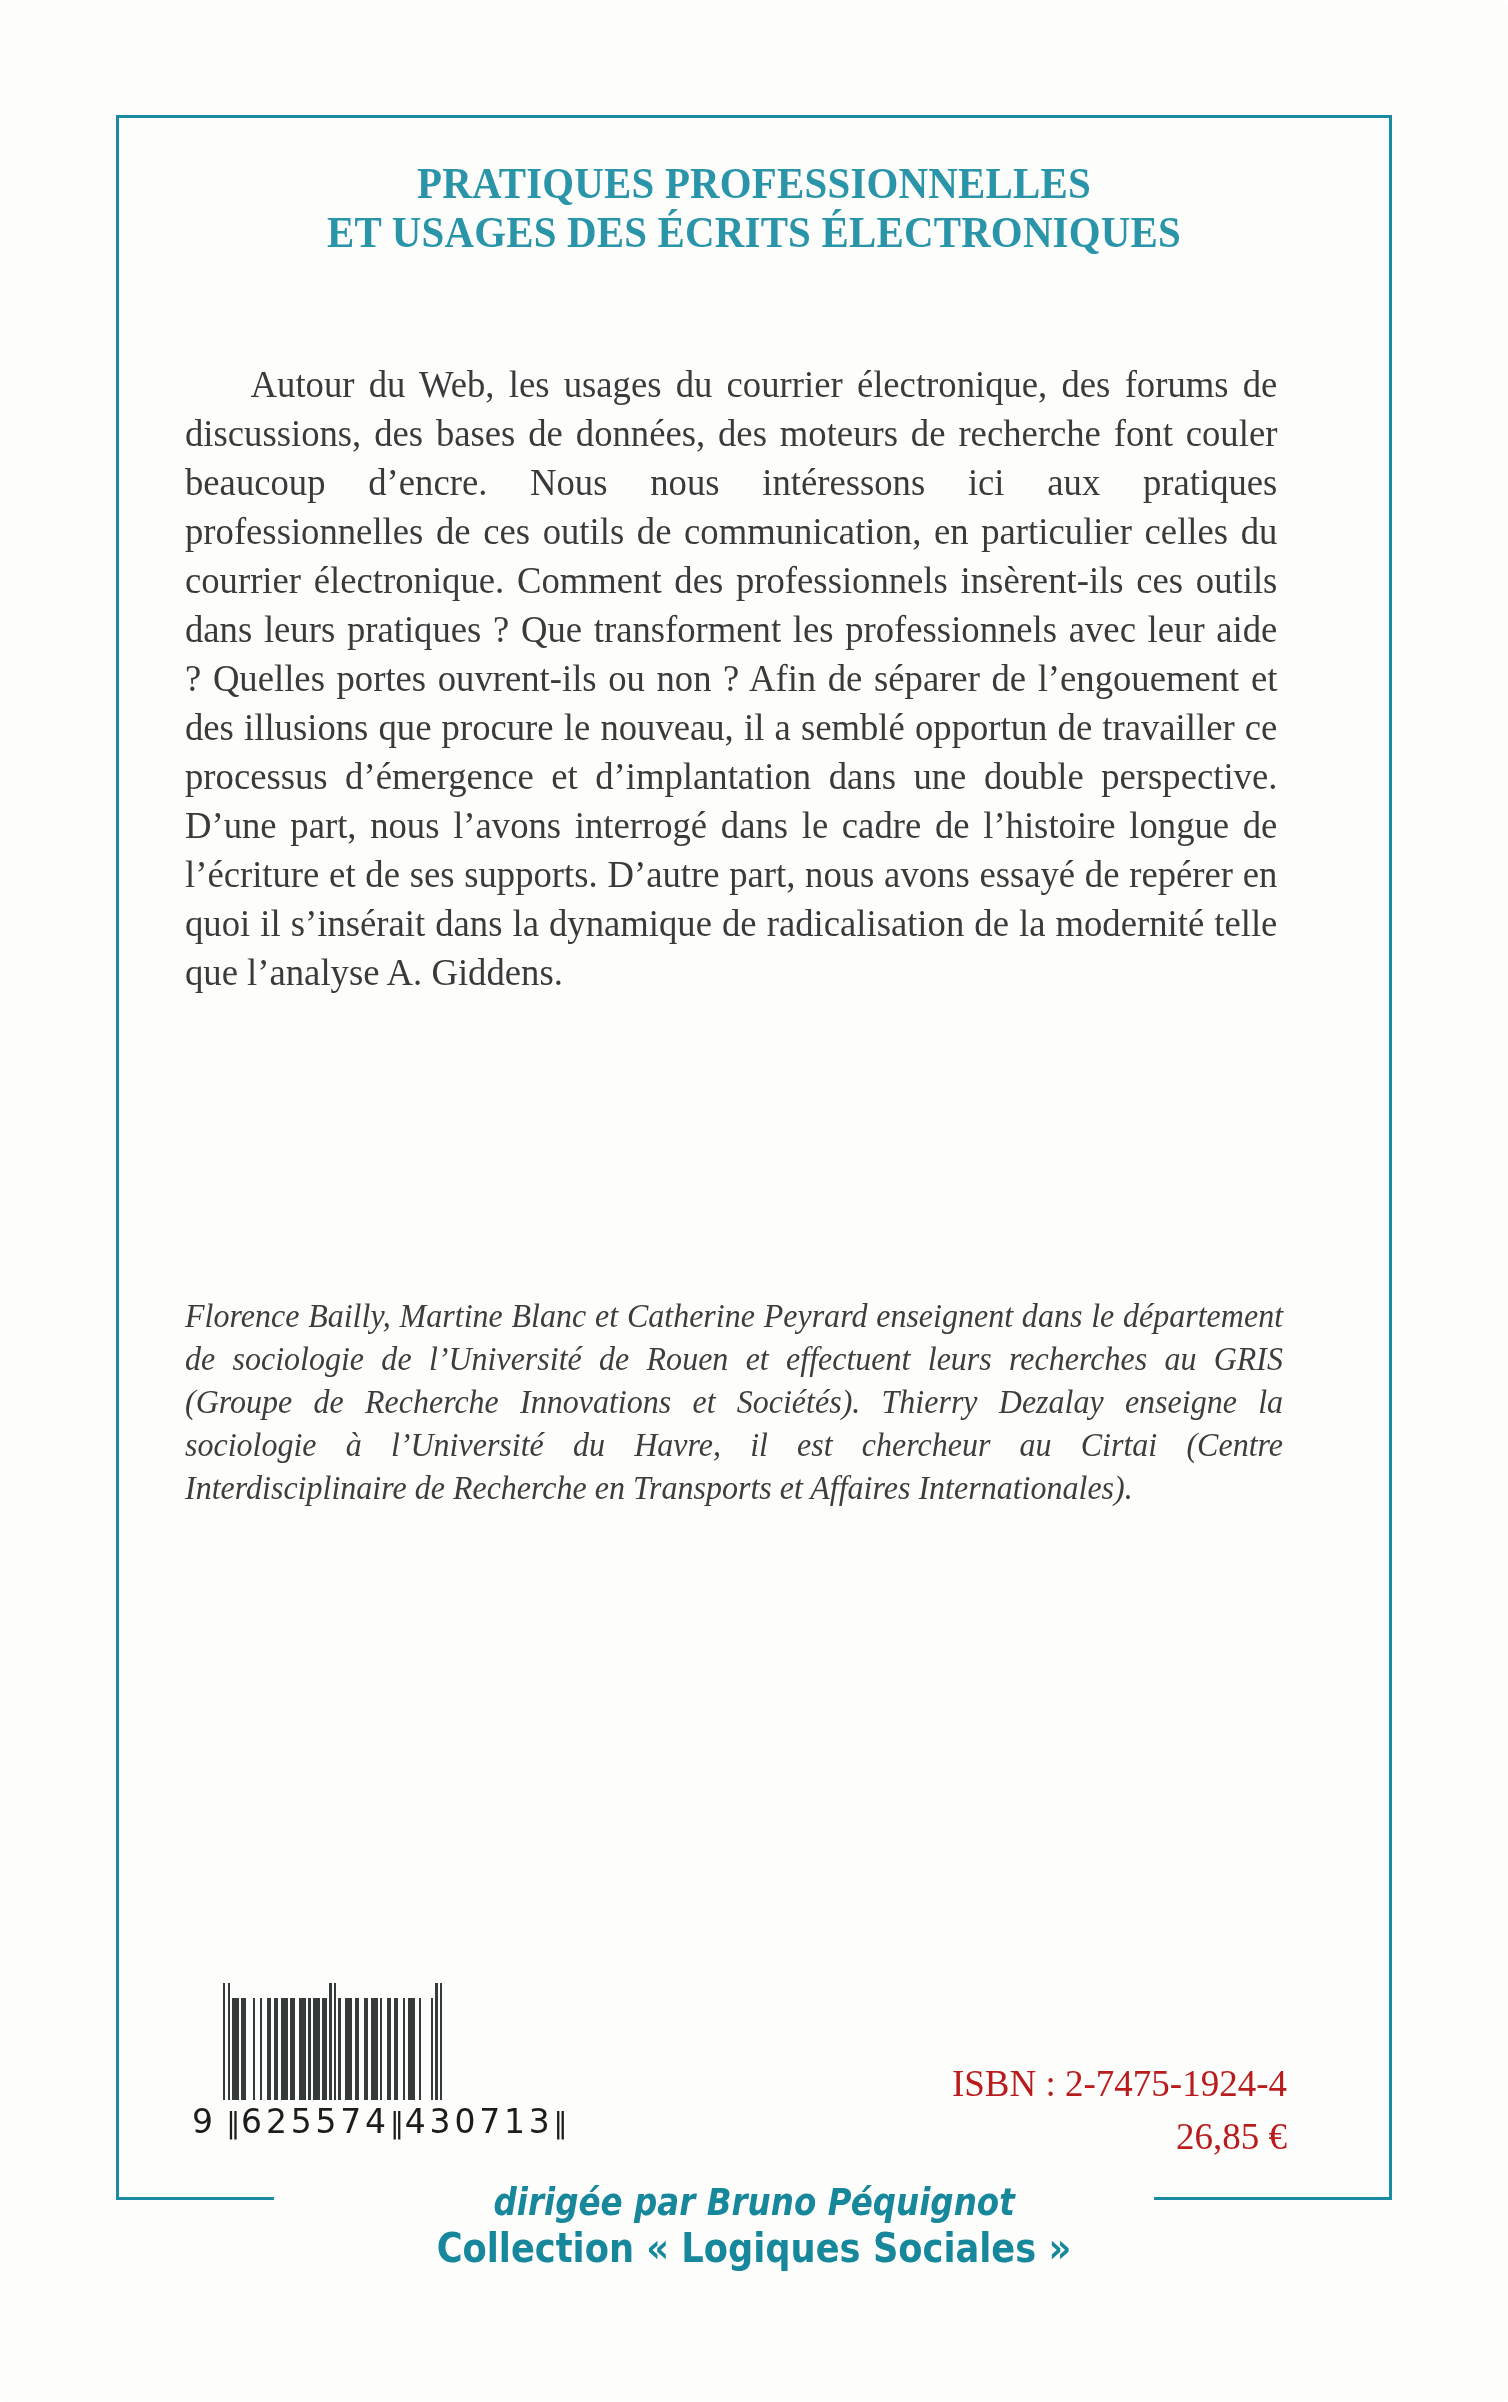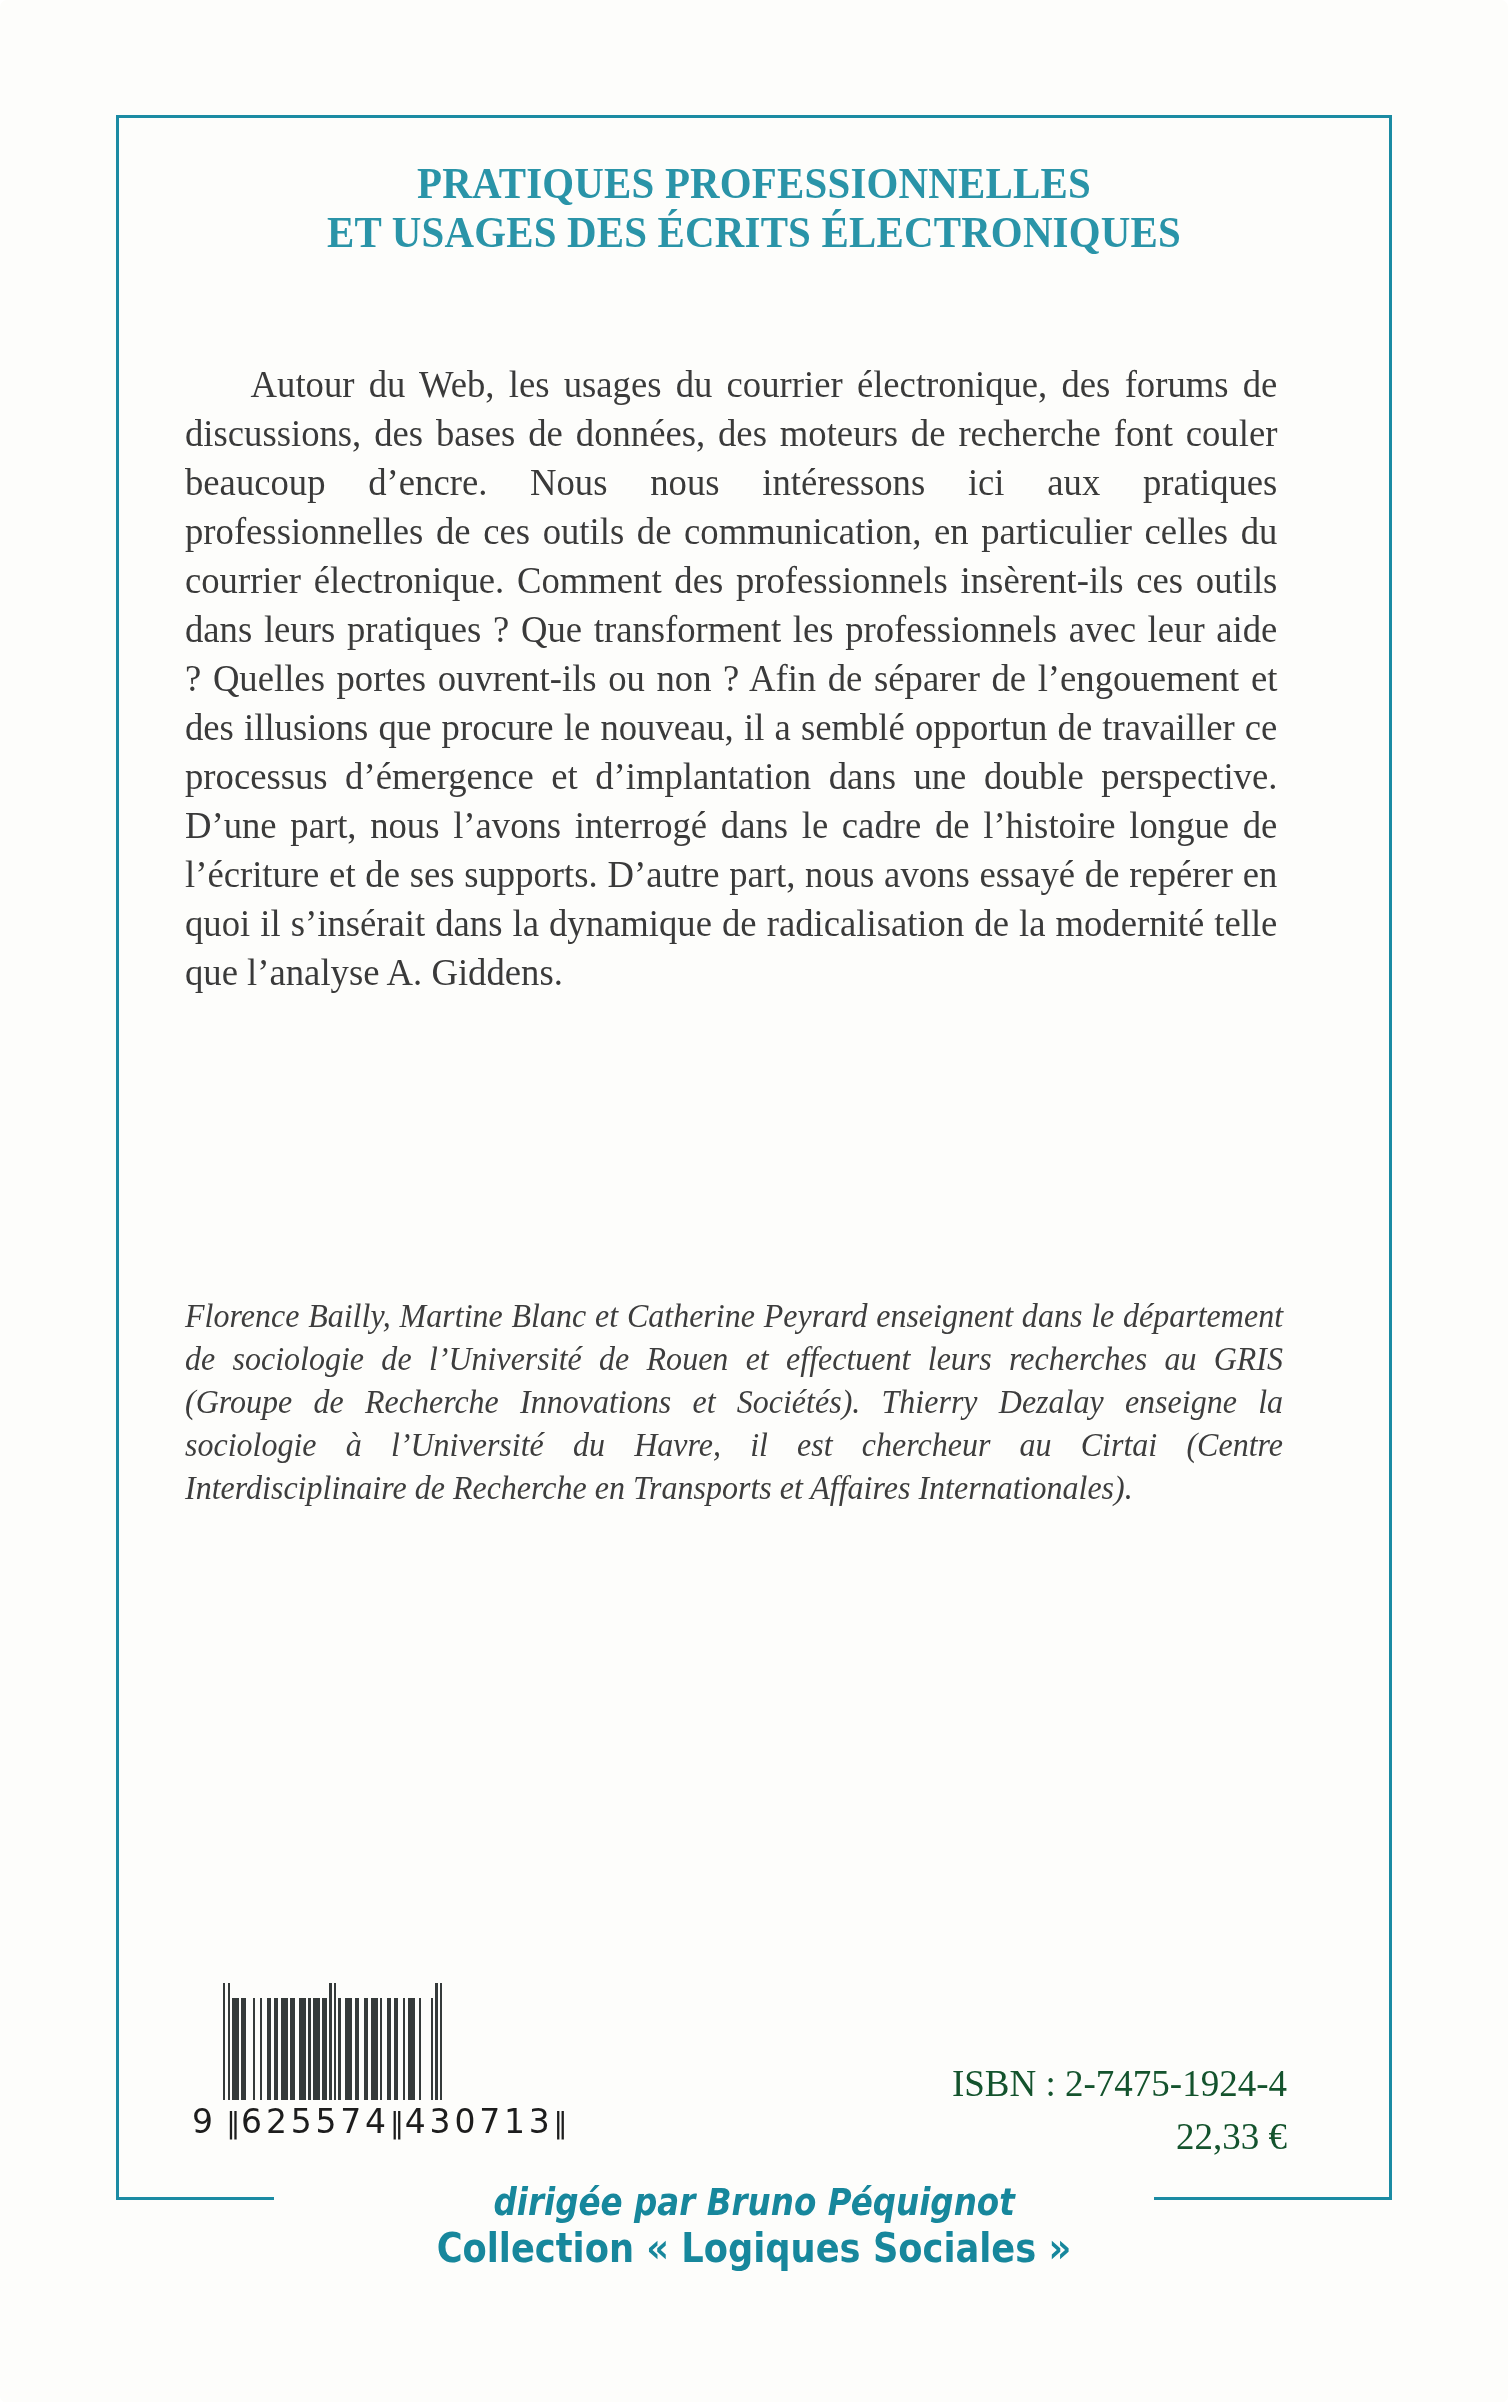--- a/index.html
+++ b/index.html
@@ -130,21 +130,21 @@
   .bd-quote { font-size: 28px; }
   .bd-group { letter-spacing: 3.8px; }
 
   
   .isbn-block {
     position: absolute;
     left: 833px;
     top: 2057px;
     width: 454px;
     text-align: right;
-    color: #14532d;
+    color: #b91c1c;
     font-family: "Liberation Serif", serif;
     font-size: 37px;
     line-height: 53px;
   }
 
   
   .collection {
     position: absolute;
     left: 0;
     top: 2177px;
@@ -258,21 +258,21 @@
       <span class="bd-quote">‖</span>
       <span class="bd-group">625574</span>
       <span class="bd-quote">‖</span>
       <span class="bd-group">430713</span>
       <span class="bd-quote">‖</span>
     </div>
   </div>
 
   <div class="isbn-block">
     <div>ISBN : 2-7475-1924-4</div>
-    <div>22,33 €</div>
+    <div>26,85 €</div>
   </div>
 
   <div class="collection">
     <div><span class="collection-sub">dirigée par Bruno Péquignot</span></div>
     <div><span class="collection-name">Collection « Logiques Sociales »</span></div>
   </div>
 
 </div>
 
 

